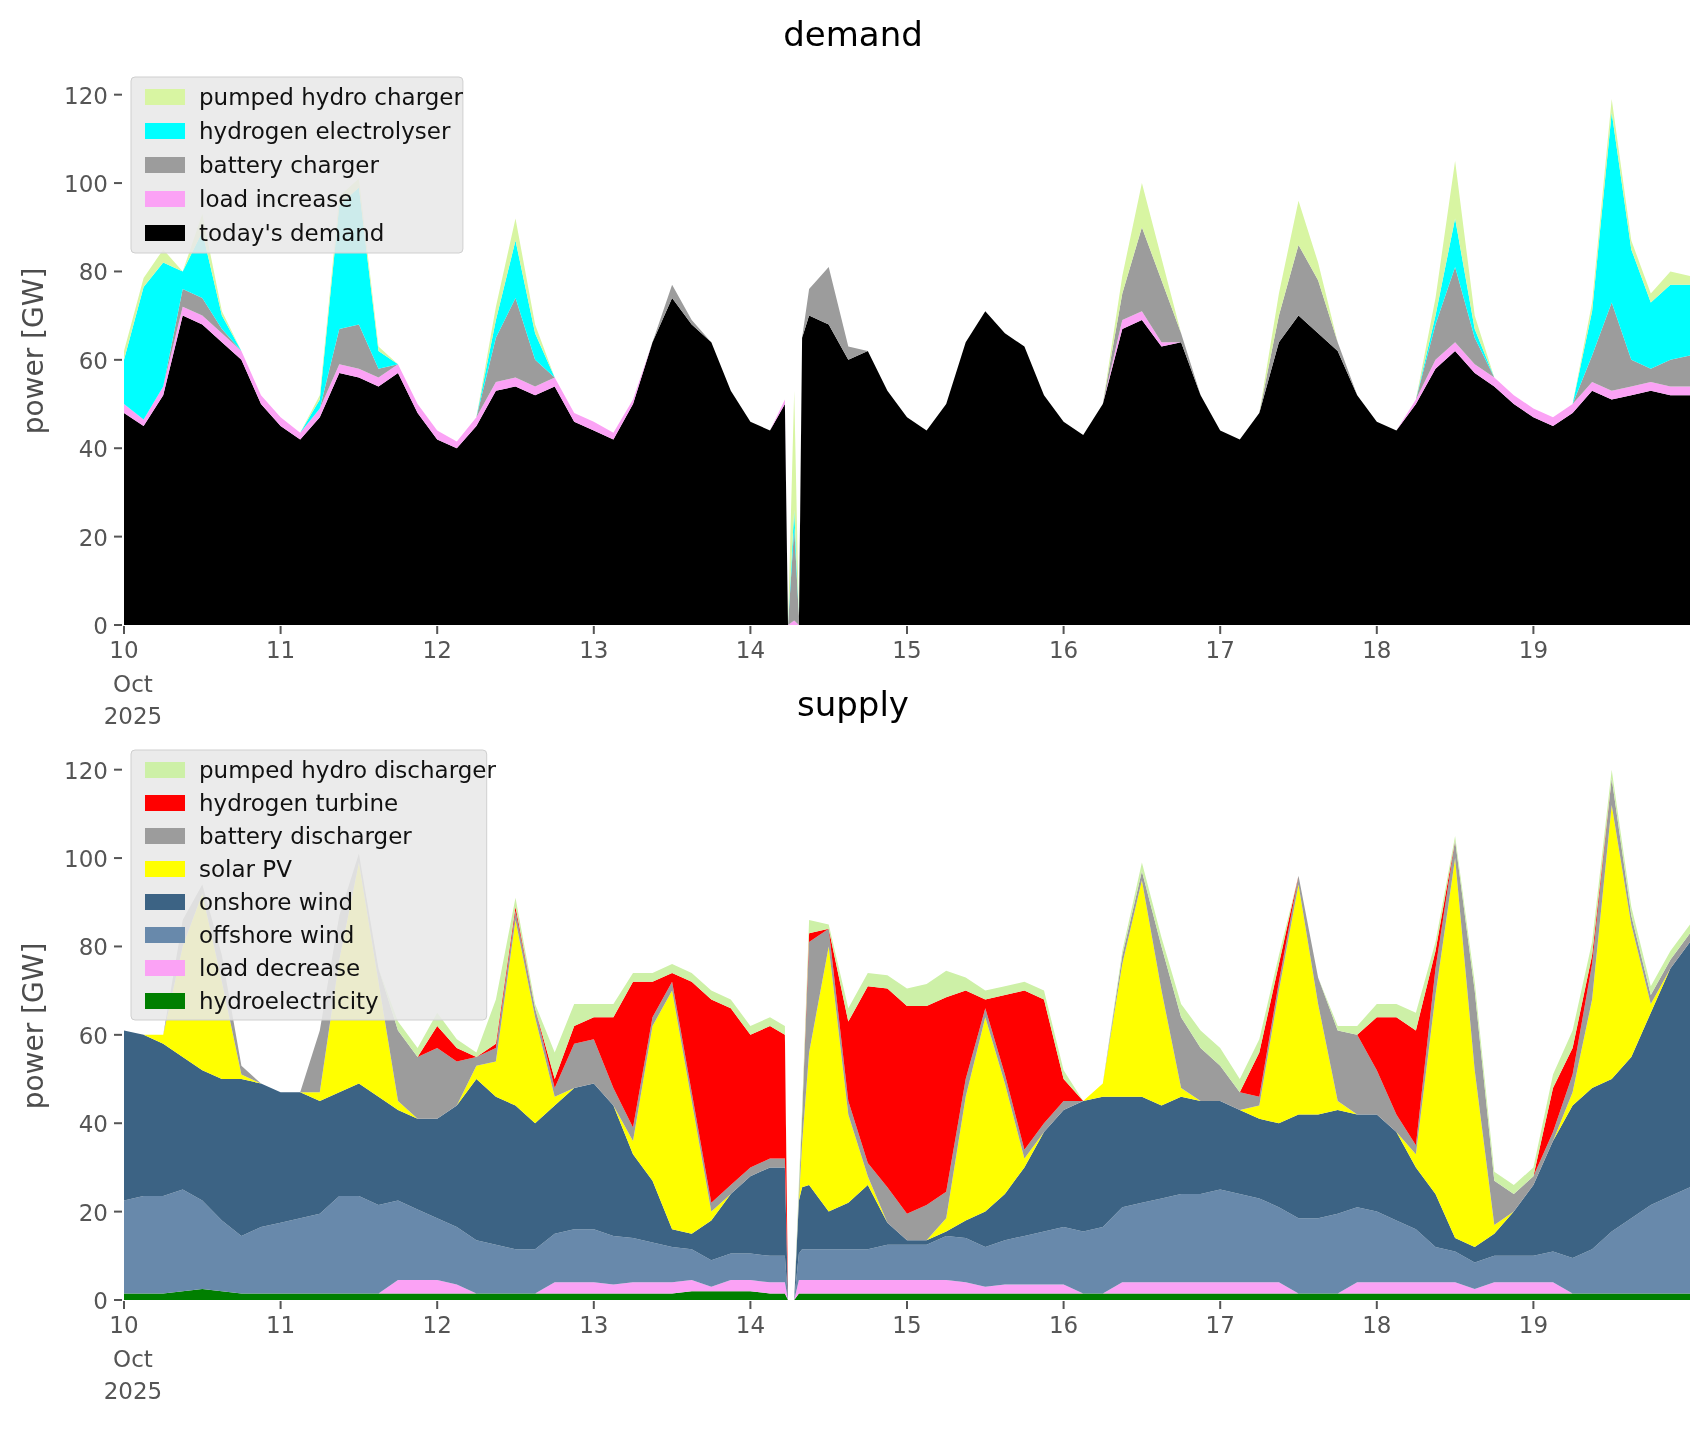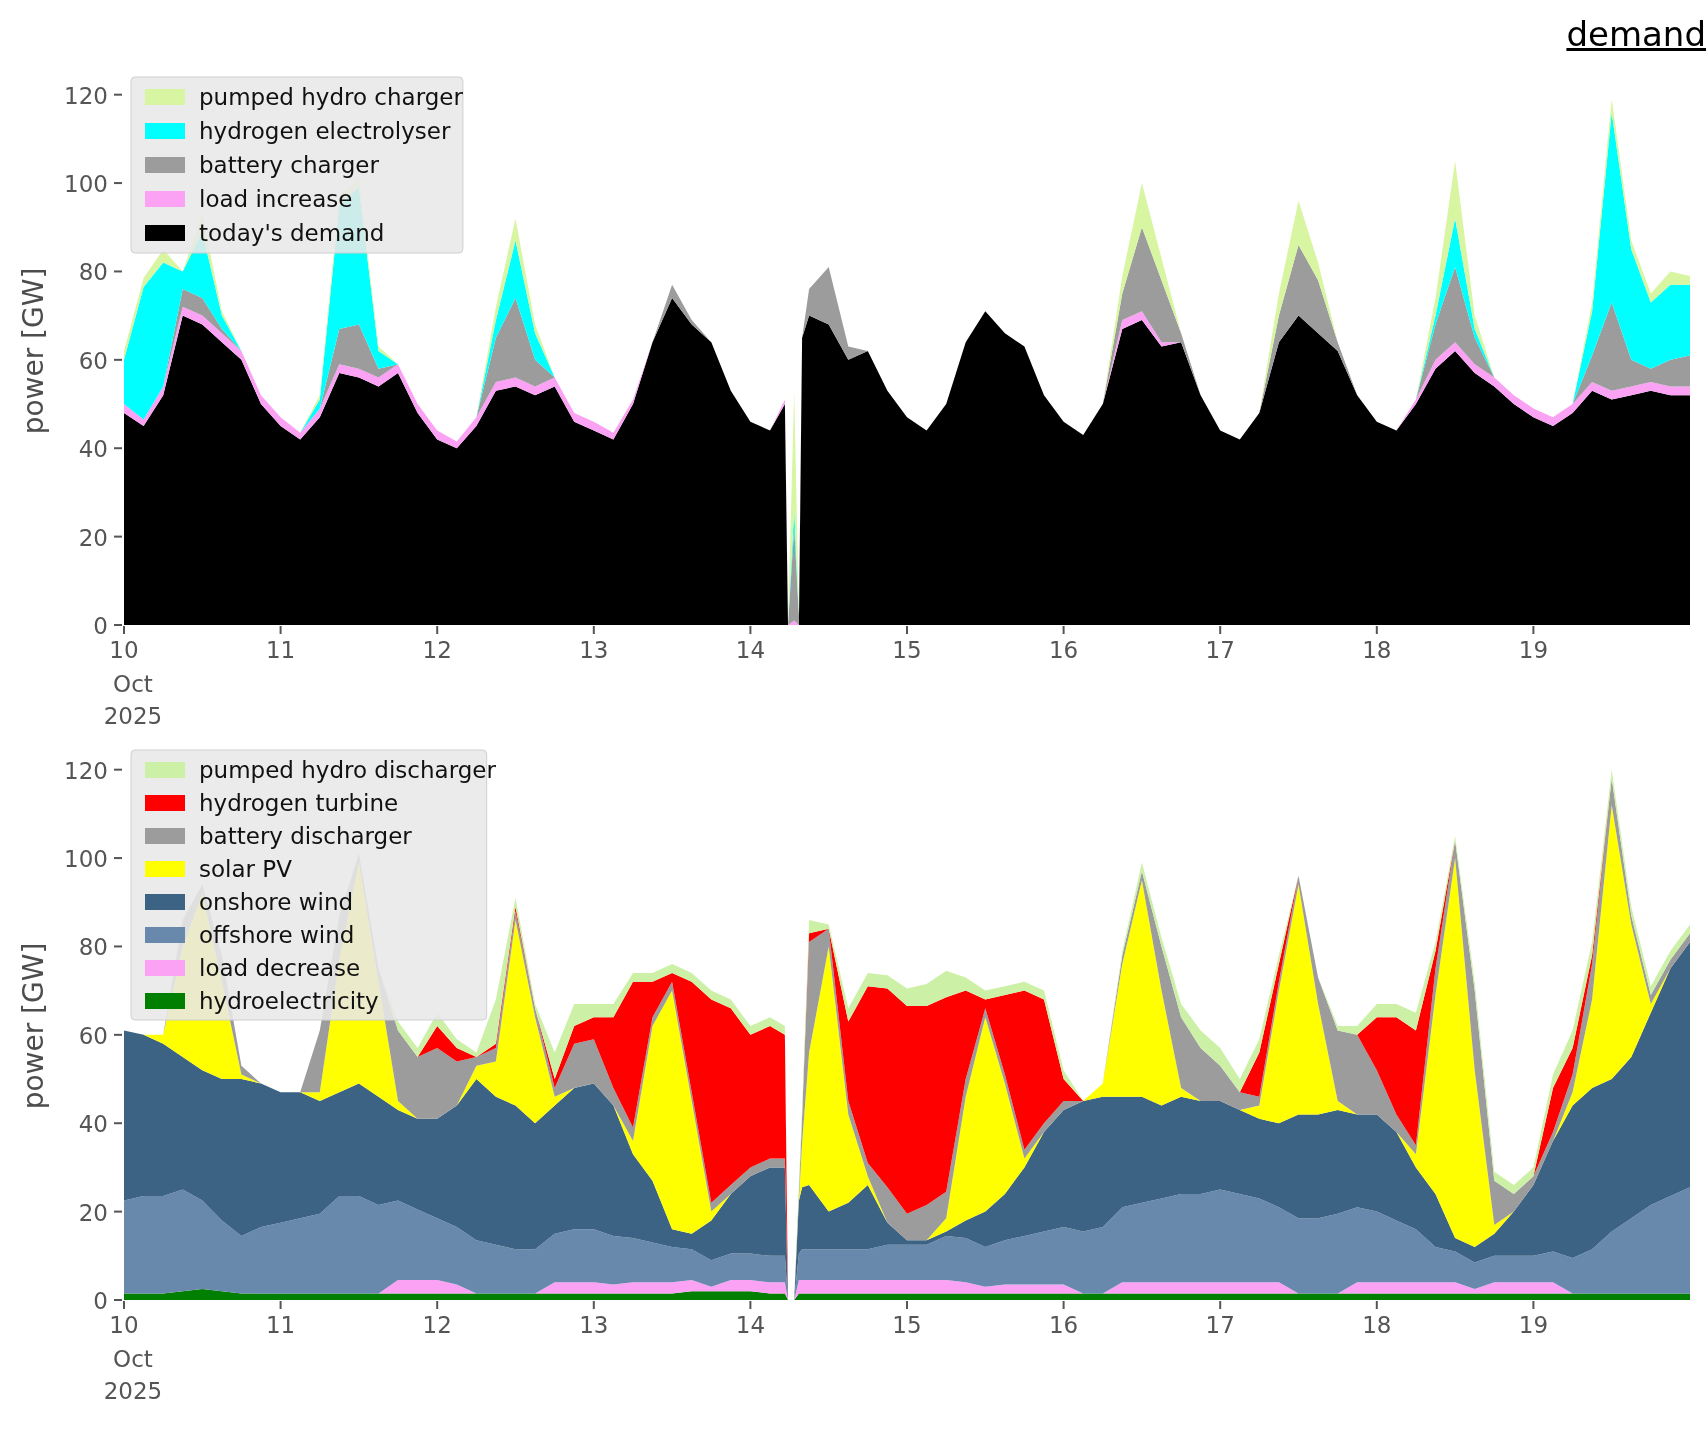--- a/index.html
+++ b/index.html
@@ -1,20 +1,20 @@
 <!DOCTYPE html>
 <html><head>
 <meta charset="utf-8">
 <style>
   html,body{margin:0;padding:0;background:#ffffff;}
   .stage{position:relative;width:1706px;height:1431px;background:#ffffff;overflow:hidden;
          font-family:"DejaVu Sans", sans-serif;}
   .stage svg{position:absolute;left:0;top:0;}
-  .chart-title{position:absolute;width:100%;text-align:right;font-size:34px;color:#000;
-               font-family:"DejaVu Sans", sans-serif;text-decoration:underline;}
+  .chart-title{position:absolute;width:100%;text-align:center;font-size:34px;color:#000;
+               font-family:"DejaVu Sans", sans-serif;}
   .ylabel{position:absolute;width:260px;height:34px;text-align:center;font-size:28px;color:#4d4d4d;
           transform:rotate(-90deg);font-family:"DejaVu Sans", sans-serif;}
   .tick-text{font-size:23px;fill:#555555;font-family:"DejaVu Sans", sans-serif;}
   .legend-text{font-size:23px;fill:#111111;font-family:"DejaVu Sans", sans-serif;}
 </style>
 </head>
 <body>
 
 <div class="stage">
   <svg id="chart-svg" width="1706" height="1431" viewBox="0 0 1706 1431">
@@ -146,15 +146,16 @@
           <rect x="145" y="927" width="40" height="16" fill="#6889ab"></rect>
           <text x="199" y="943" class="legend-text">offshore wind</text>
           <rect x="145" y="960" width="40" height="16" fill="#fba2f5"></rect>
           <text x="199" y="976" class="legend-text">load decrease</text>
           <rect x="145" y="993" width="40" height="16" fill="#007f00"></rect>
           <text x="199" y="1009" class="legend-text">hydroelectricity</text>
         </g>
       </g>
     </svg>
   <div class="chart-title" style="top:14px;">demand</div>
+  <div class="chart-title" style="top:684px;">supply</div>
   <div class="ylabel" style="left:-96px;top:334px;">power [GW]</div>
   <div class="ylabel" style="left:-96px;top:1009px;">power [GW]</div>
 </div>
 
 </body></html>

